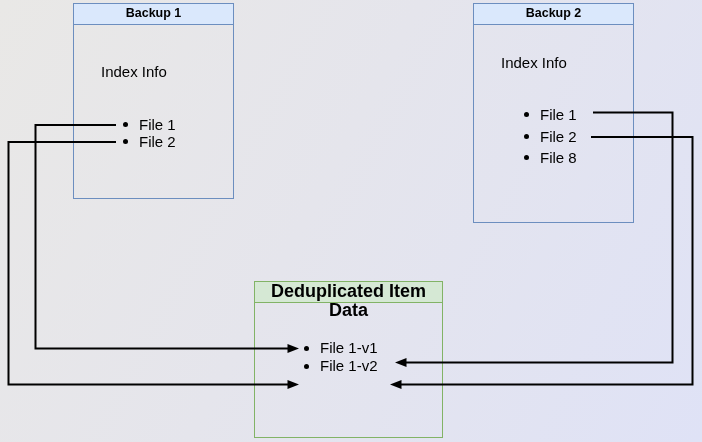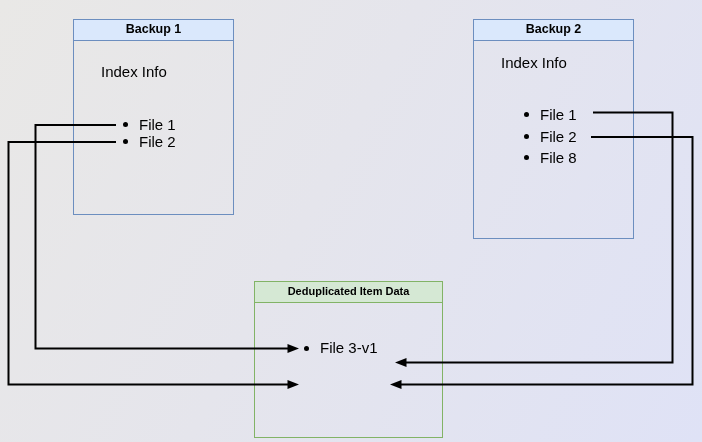--- a/index.html
+++ b/index.html
@@ -11,25 +11,25 @@
     font-family:"Liberation Sans",sans-serif;
     color:#000;
   }
   .node{position:absolute;border:1.5px solid;box-sizing:border-box;background:transparent;}
   .node-header{
     box-sizing:border-box;
     text-align:center;font-weight:bold;font-size:12.5px;
     height:21px;line-height:19px;
     border-bottom:1.5px solid;
   }
-  .blue{border-color:#6c8ebf;margin-top:16px;}
+  .blue{border-color:#6c8ebf;}
   .blue .node-header{background:#dae8fc;border-color:#6c8ebf;}
   .green{border-color:#82b366;}
   .green .node-header{background:#d5e8d4;border-color:#82b366;}
-  .green .node-header{font-size:11px;}
+  .green .node-header{font-size:18px;}
   .label{position:absolute;font-size:15px;white-space:nowrap;}
   ul.flist{
     list-style:none;margin:0;padding:0;
     position:absolute;font-size:15px;white-space:nowrap;
   }
   ul.flist li{position:relative;padding-left:19px;}
   ul.flist li .dot{
     position:absolute;left:3px;top:50%;
     width:5px;height:5px;margin-top:-2.5px;
     border-radius:50%;background:#000;display:block;
@@ -79,21 +79,25 @@
       <span>File 8</span>
     </li>
   </ul>
 
   <div class="node green" style="left:254px;top:281px;width:189px;height:157px;">
     <div class="node-header">Deduplicated Item Data</div>
   </div>
   <ul class="flist lh18" style="left:301px;top:339px;">
     <li>
       <span class="dot"></span>
-      <span>File 3-v1</span>
+      <span>File 1-v1</span>
+    </li>
+    <li>
+      <span class="dot"></span>
+      <span>File 1-v2</span>
     </li>
   </ul>
 
   <svg class="wires" width="702" height="442" viewBox="0 0 702 442">
 
     <g>
       <path d="M116,125 H35.5 V348.5 H288"></path>
       <polygon points="299,348.5 287.5,344 287.5,353"></polygon>
     </g>
 

